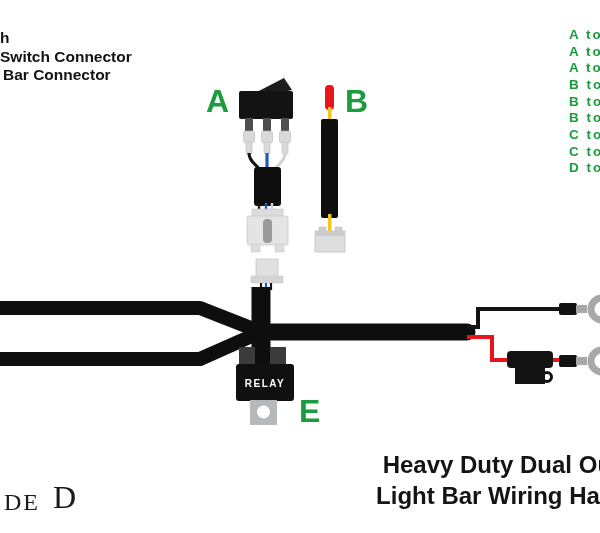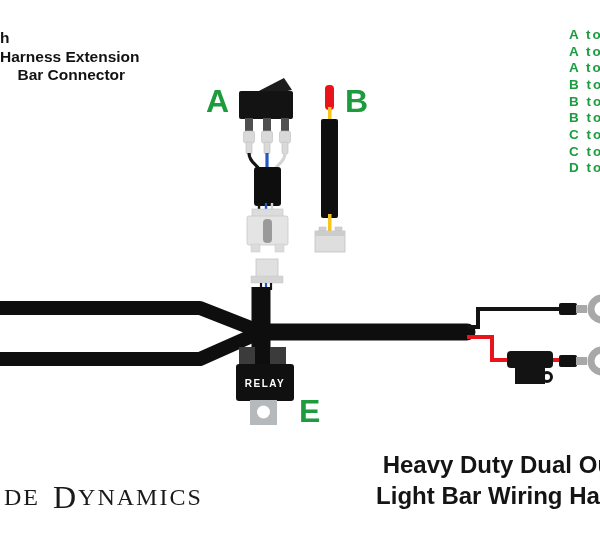--- a/index.html
+++ b/index.html
@@ -6,62 +6,62 @@
   body{
     width:600px;height:533px;overflow:hidden;background:#ffffff;position:relative;
     font-family:"Liberation Sans", sans-serif;
   }
   .stage{position:absolute;inset:0;}
   
   .legend-left{
     position:absolute;left:0;top:29px;color:#121212;font-weight:700;
     font-size:15.5px;line-height:18.6px;white-space:nowrap;
   }
-  .legend-left .indent{padding-left:3px;text-align:center;}
+  .legend-left .indent{padding-left:3px;}
   
   .conn-list{
     position:absolute;left:569px;top:27px;color:#1d9c3f;font-weight:600;
     font-size:13.5px;line-height:16.65px;letter-spacing:2px;white-space:nowrap;
   }
   
   .comp-label{
     position:absolute;color:#1d9c3f;font-weight:700;font-size:32px;line-height:1;
   }
   .label-a{left:206px;top:85px;}
   .label-b{left:345px;top:85px;}
   .label-e{left:299px;top:395px;}
   
   .diagram{position:absolute;left:0;top:0;}
   .relay-text{
     font-family:"Liberation Sans",sans-serif;font-weight:700;font-size:10px;
     letter-spacing:1.5px;fill:#ffffff;
   }
   
   .logo{
-    position:absolute;left:4px;top:479px;display:flex;align-items:center;
+    position:absolute;left:4px;top:479px;display:flex;align-items:flex-end;
     font-family:"Liberation Serif", serif;color:#1a1a1a;letter-spacing:2px;
     white-space:nowrap;
   }
   .logo .sm{font-size:24px;}
   .logo .big{font-size:32px;}
   .logo .gap{width:13px;display:inline-block;}
   
   .title{
     position:absolute;left:355px;top:449px;width:330px;text-align:center;
     color:#141414;font-weight:700;font-size:24px;line-height:31px;white-space:nowrap;
   }
 </style>
 </head>
 <body>
 
 <div class="stage">
 
   <div class="legend-left">
     <div>h</div>
-    <div>Harness Extension</div>
+    <div>Switch Connector</div>
     <div class="indent">Bar Connector</div>
   </div>
 
   <div class="conn-list">
     <div>A to</div>
     <div>A to</div>
     <div>A to</div>
     <div>B to</div>
     <div>B to</div>
     <div>B to</div>
@@ -163,21 +163,20 @@
       <rect x="559" y="355" width="18" height="12" rx="2" fill="#111111"></rect>
       <rect x="576" y="357" width="11" height="8" fill="#a8a8a8"></rect>
       <circle cx="602" cy="361" r="11" fill="none" stroke="#a8a8a8" stroke-width="7"></circle>
     </g>
   </svg>
 
   <div class="logo">
     <span class="sm">DE</span>
     <span class="gap"></span>
     <span class="big">D</span>
-    <span class="sm">YNAMICS</span>
   </div>
 
   <div class="title">
     <div>Heavy Duty Dual Output</div>
     <div>Light Bar Wiring Harness</div>
   </div>
 
 </div>
 
 </body></html>

